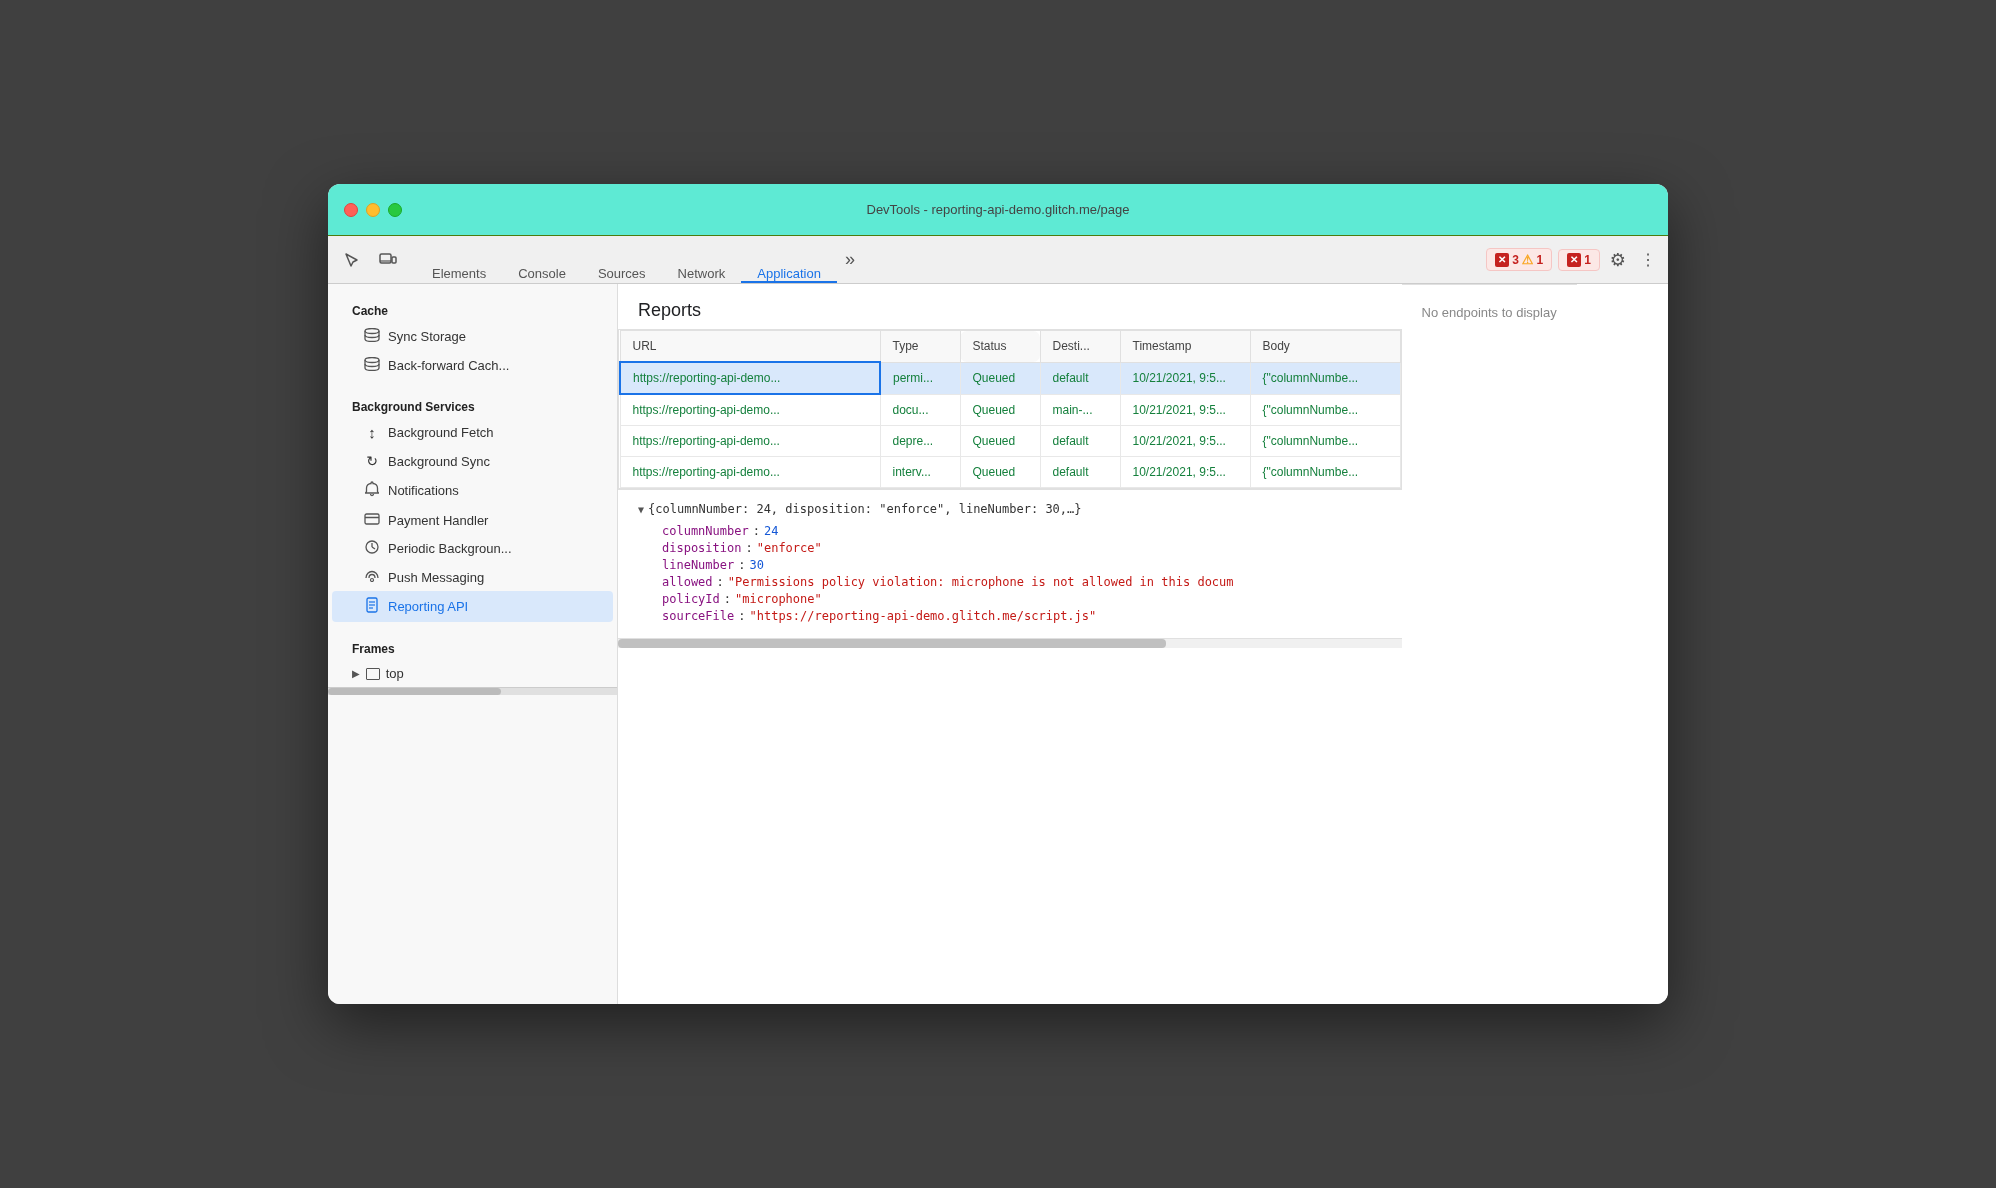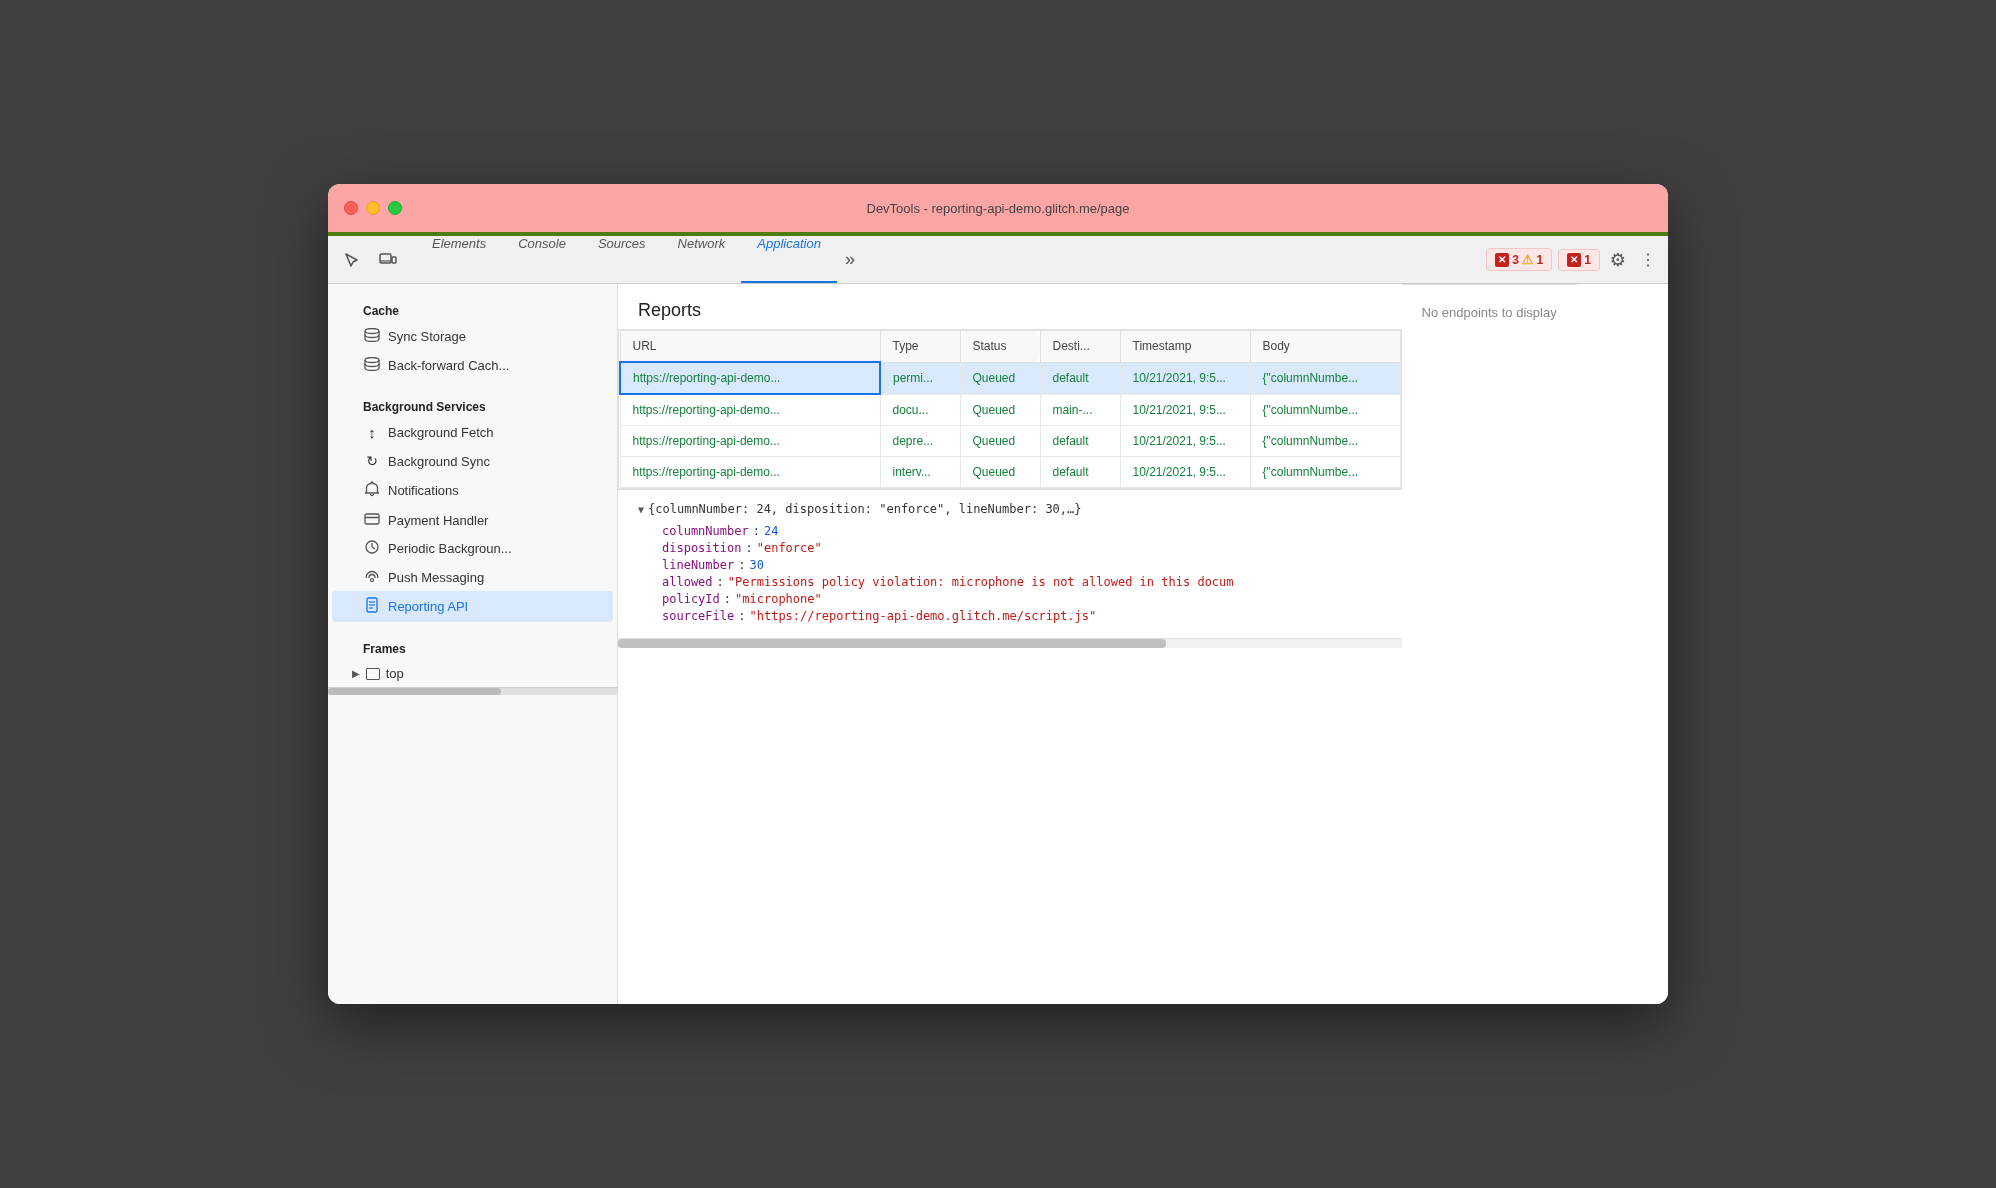--- a/index.html
+++ b/index.html
@@ -16,26 +16,26 @@
       height: 820px;
       background: #f5f5f5;
       border-radius: 12px;
       box-shadow: 0 20px 60px rgba(0,0,0,0.5);
       overflow: hidden;
       display: flex;
       flex-direction: column;
     }
     
     .title-bar {
-      background: #fca5a5;
+      background: #5eead4;
       height: 52px;
       display: flex;
       align-items: center;
       padding: 0 16px;
-      border-bottom: 4px solid #4d7c0f;
+      border-bottom: 1px solid #4d7c0f;
       position: relative;
     }
     .traffic-lights {
       display: flex;
       gap: 8px;
       align-items: center;
     }
     .traffic-light {
       width: 14px;
       height: 14px;
@@ -78,28 +78,27 @@
     .toolbar-tabs {
       display: flex;
       align-items: center;
       flex: 1;
       height: 100%;
       margin-left: 8px;
     }
     .tab {
       height: 100%;
       display: flex;
-      align-items: flex-start;
+      align-items: flex-end;
       padding: 0 16px;
       font-size: 13px;
       color: #555;
       cursor: pointer;
       border-bottom: 2px solid transparent;
       white-space: nowrap;
-      font-style: italic;
     }
     .tab.active {
       color: #1a73e8;
       border-bottom: 2px solid #1a73e8;
     }
     .tab-more {
       display: flex;
       align-items: center;
       padding: 0 8px;
       height: 100%;
@@ -168,21 +167,20 @@
       background: #f8f8f8;
       border-right: 1px solid #ddd;
       overflow-y: auto;
       padding: 12px 0;
     }
     .sidebar-section-title {
       font-size: 12px;
       font-weight: 600;
       color: #222;
       padding: 8px 16px 4px 24px;
-      margin-left: 11px;
     }
     .sidebar-item {
       display: flex;
       align-items: center;
       gap: 8px;
       padding: 6px 16px 6px 32px;
       font-size: 13px;
       color: #333;
       cursor: pointer;
       border-radius: 4px;

